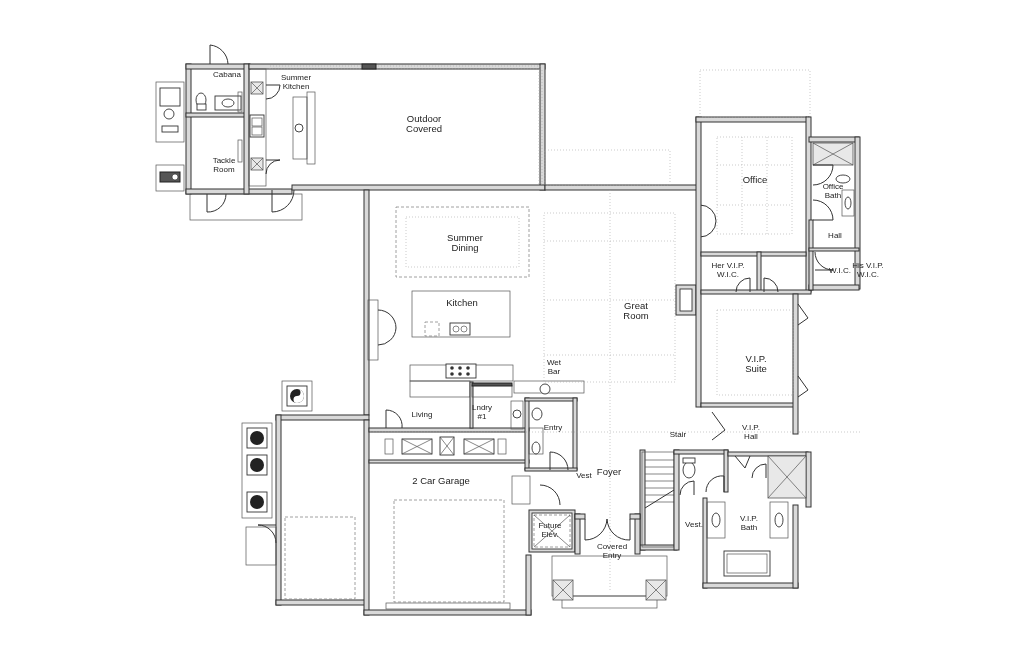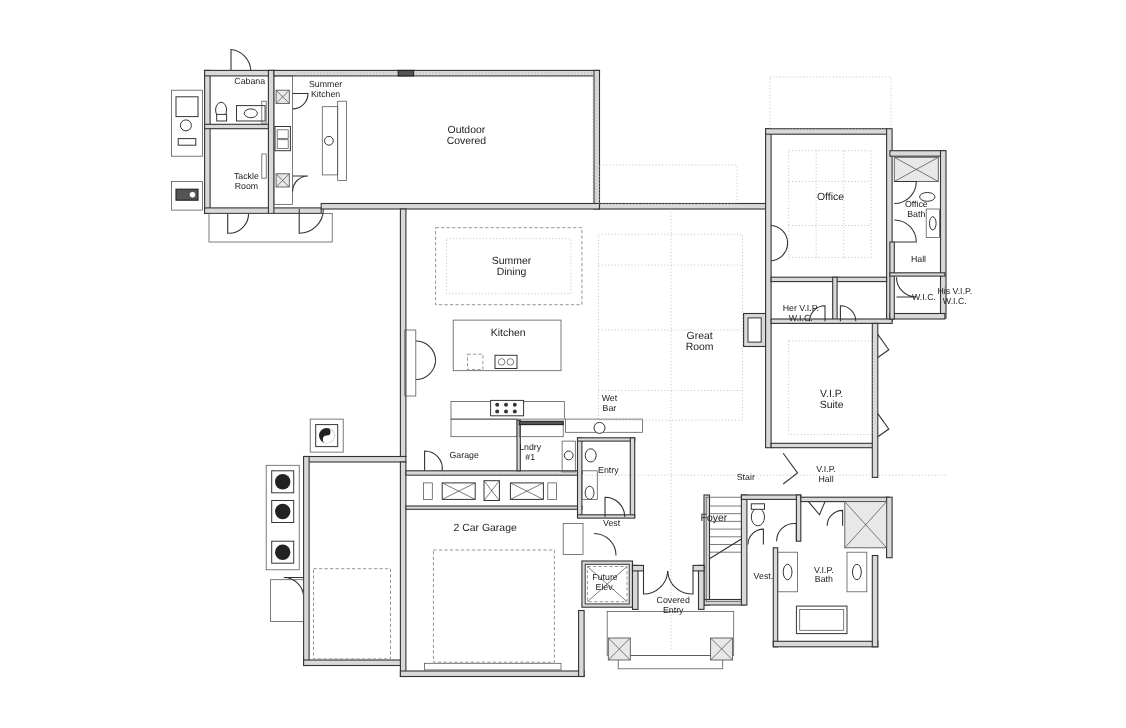--- a/index.html
+++ b/index.html
@@ -317,42 +317,42 @@
 Kitchen</div>
 <div class="label" style="left:424px; top:124px;">Outdoor
 Covered</div>
 <div class="label small" style="left:224px; top:165px;">Tackle
 Room</div>
 <div class="label" style="left:755px; top:180px;">Office</div>
 <div class="label small" style="left:833px; top:191px;">Office
 Bath</div>
 <div class="label small" style="left:835px; top:236px;">Hall</div>
 <div class="label small" style="left:840px; top:271px;">W.I.C.</div>
-<div class="label small" style="left:728px; top:270px;margin-top:15px;">Her V.I.P.
+<div class="label small" style="left:728px; top:270px;">Her V.I.P.
 W.I.C.</div>
 <div class="label small" style="left:820px; top:270px;margin-left:48px;">His V.I.P.
 W.I.C.</div>
 <div class="label" style="left:465px; top:243px;">Summer
 Dining</div>
 <div class="label" style="left:462px; top:303px;">Kitchen</div>
 <div class="label" style="left:636px; top:311px;">Great
 Room</div>
 <div class="label" style="left:756px; top:364px;">V.I.P.
 Suite</div>
 <div class="label small" style="left:554px; top:367px;">Wet
 Bar</div>
-<div class="label small" style="left:422px; top:415px;">Garage</div>
+<div class="label small" style="left:422px; top:415px;">Living</div>
 <div class="label small" style="left:482px; top:412px;">Lndry
 #1</div>
 <div class="label small" style="left:553px; top:428px;">Entry</div>
 <div class="label small" style="left:678px; top:435px;">Stair</div>
 <div class="label small" style="left:751px; top:432px;">V.I.P.
 Hall</div>
-<div class="label" style="left:609px; top:472px;margin-left:40px;">Foyer</div>
+<div class="label" style="left:609px; top:472px;">Foyer</div>
 <div class="label" style="left:441px; top:481px;">2 Car Garage</div>
-<div class="label small" style="left:556px; top:476px;">Vest</div>
+<div class="label small" style="left:584px; top:476px;">Vest</div>
 <div class="label small" style="left:550px; top:530px;">Future
 Elev.</div>
 <div class="label small" style="left:612px; top:551px;">Covered
 Entry</div>
 <div class="label small" style="left:694px; top:525px;">Vest.</div>
 <div class="label small" style="left:749px; top:523px;">V.I.P.
 Bath</div>
 
 </body></html>

